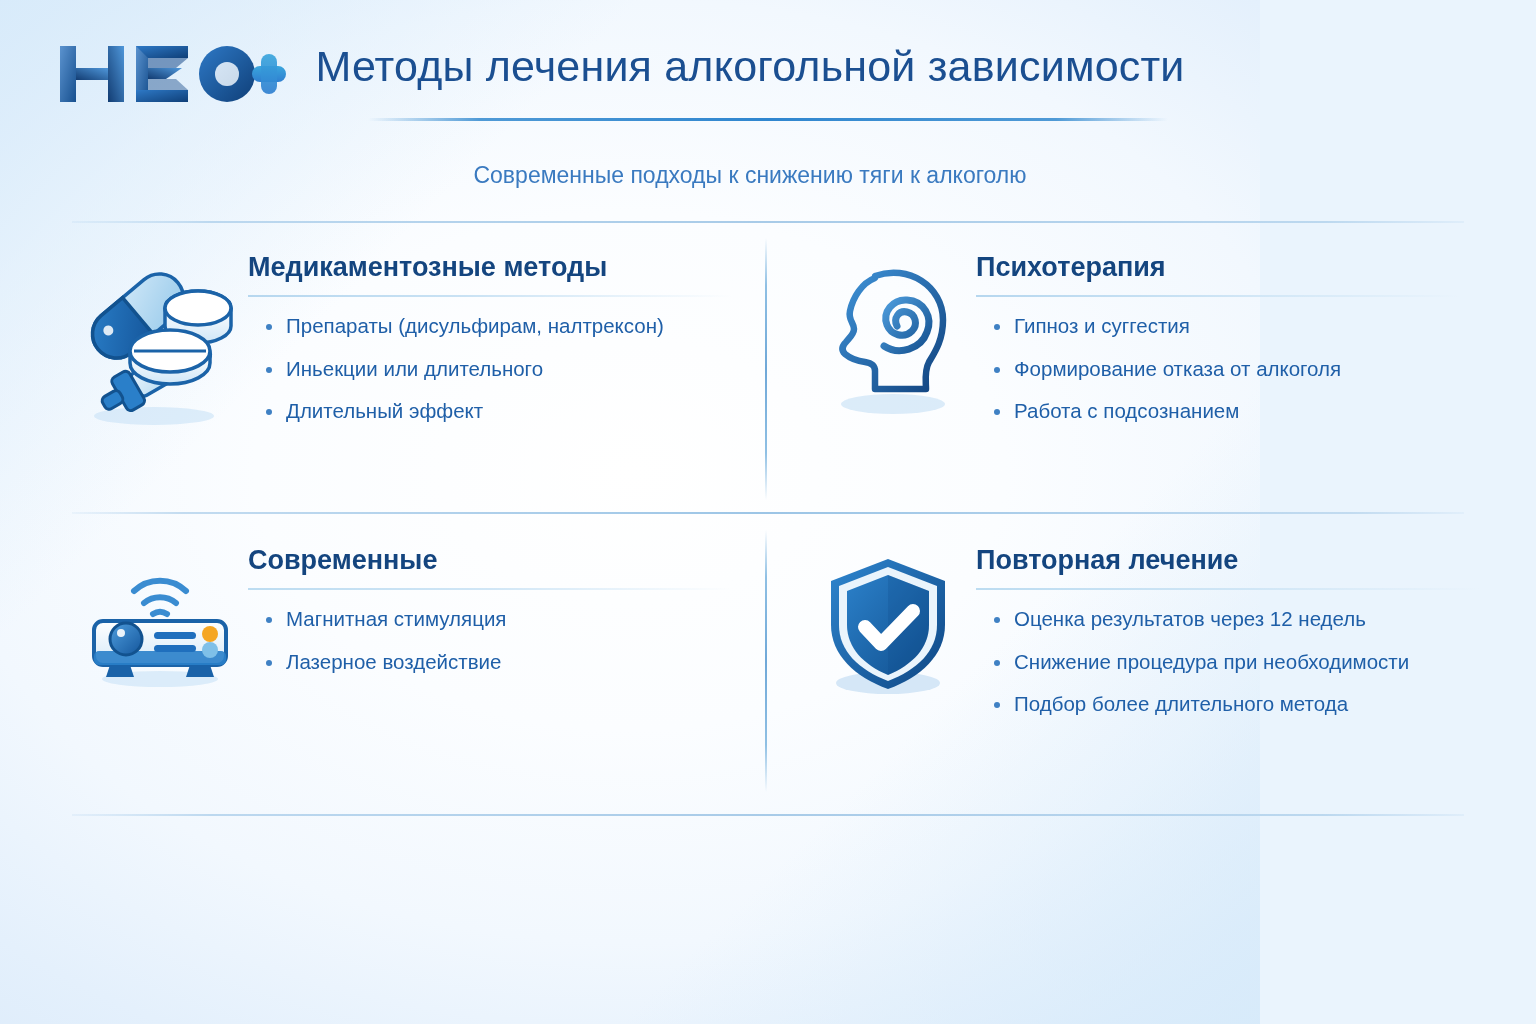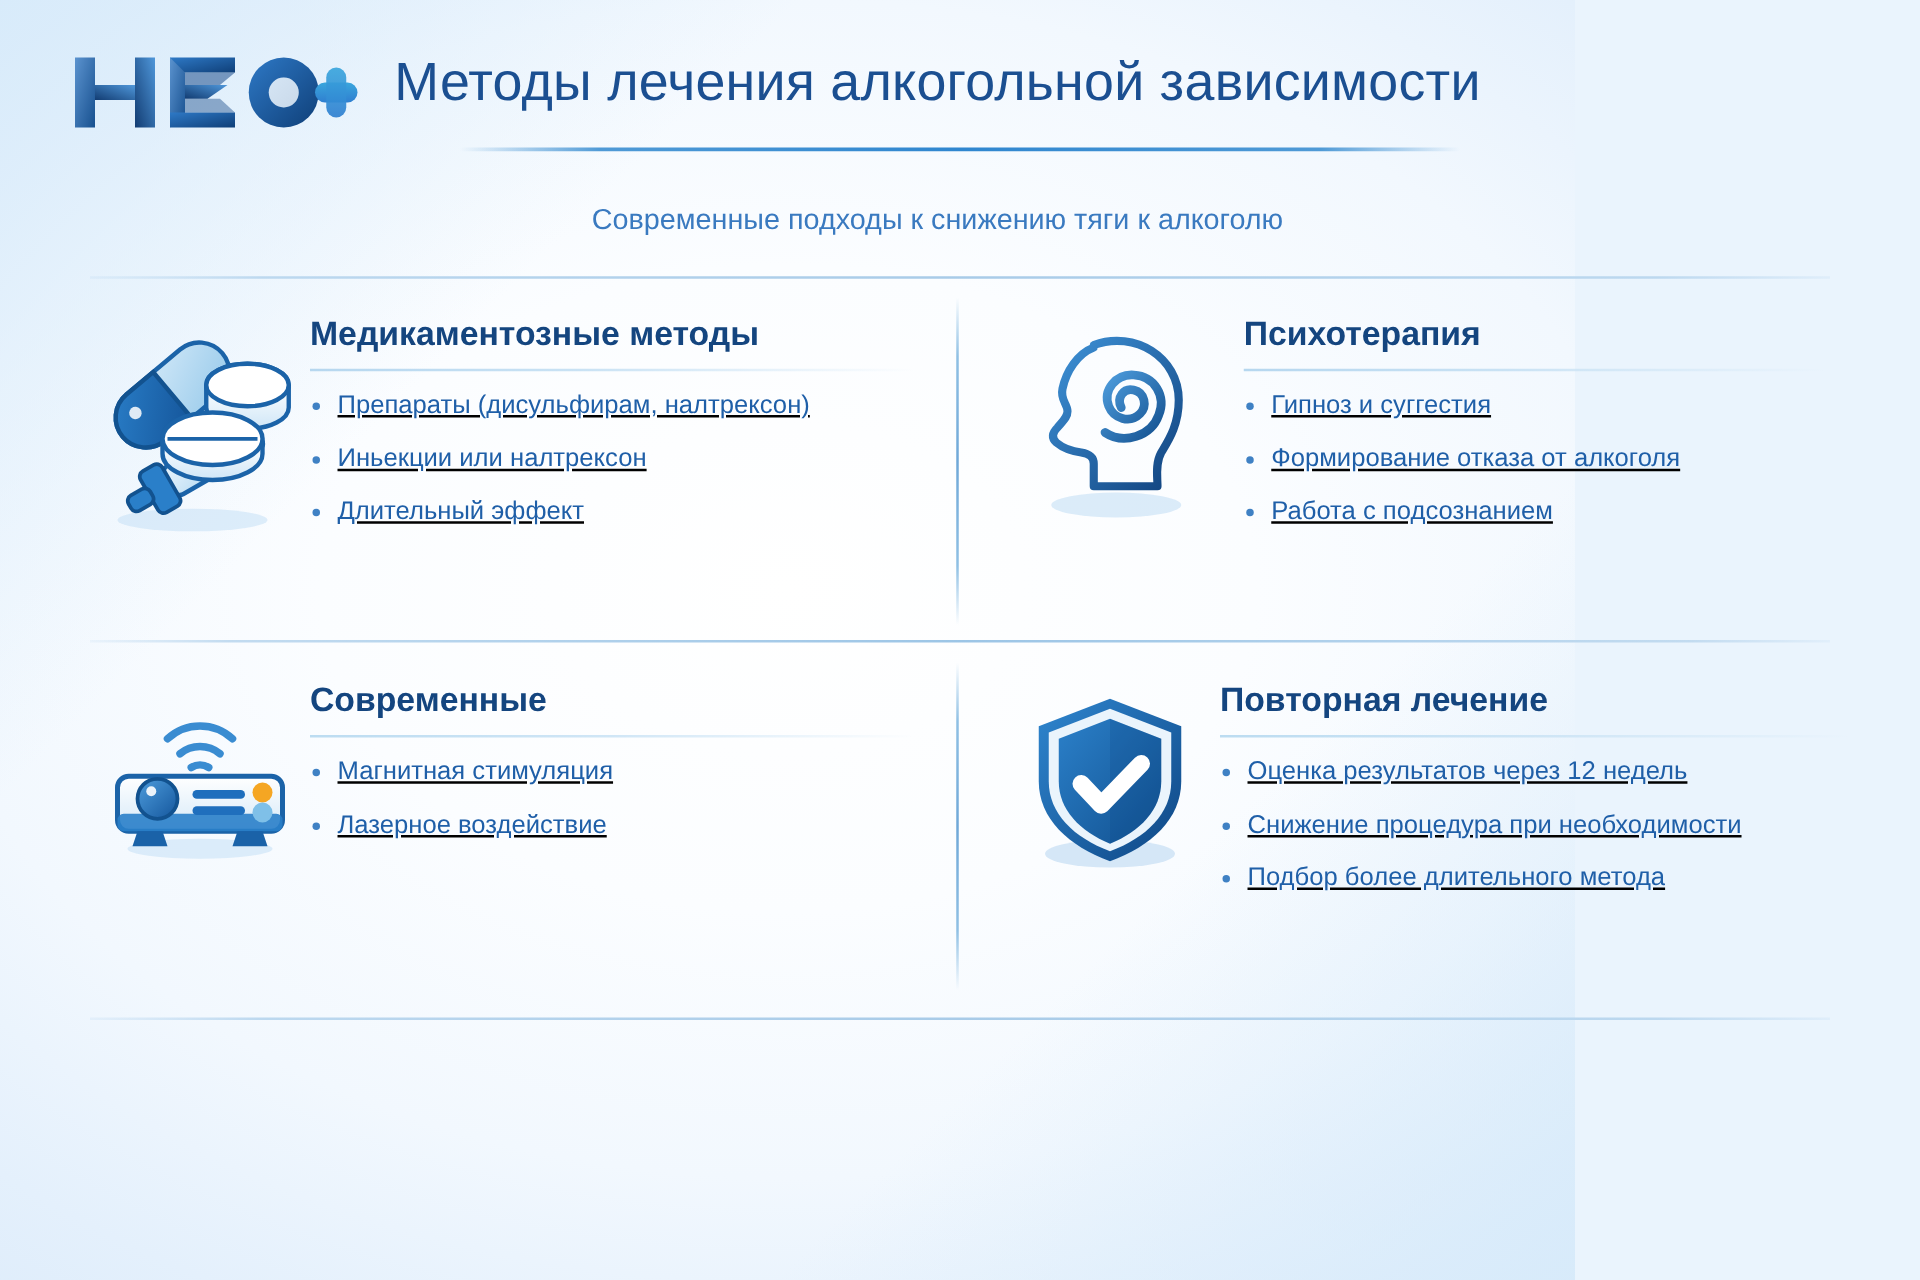--- a/index.html
+++ b/index.html
@@ -62,34 +62,34 @@
   }
   .card .body{flex:1 1 auto;min-width:0;}
   .card-title{
     font-size:27px;font-weight:700;color:#14457f;line-height:1.15;
     margin:0 0 0 0;white-space:nowrap;
   }
   .card-rule{
     height:2px;margin:12px 0 14px 0;
     background:linear-gradient(to right, #b6d7ef 0%, #c9e2f4 45%, rgba(210,232,247,0) 100%);
   }
-  ul.bullets{list-style:none;margin:0;padding:0;text-decoration:underline;}
+  ul.bullets{list-style:none;margin:16px;padding:0;}
   ul.bullets li{
     position:relative;padding-left:22px;
     font-size:20.5px;line-height:1.30;color:#1f5fa8;
     margin-bottom:16px;white-space:nowrap;
   }
   ul.bullets li:last-child{margin-bottom:0;}
   ul.bullets li:before{
     content:"";position:absolute;left:2px;top:11px;
     width:6px;height:6px;border-radius:50%;background:#3f81c4;
   }
 
   #card-med{left:72px;top:252px;width:660px;}
-  #card-psy{left:800px;top:252px;width:660px;gap:19px;}
+  #card-psy{left:800px;top:252px;width:660px;}
   #card-phy{left:72px;top:545px;width:660px;}
   #card-rep{left:800px;top:545px;width:680px;}
 
   #card-phy .card-rule{background:linear-gradient(to right, #bcdcf1 0%, #d0e6f6 50%, rgba(214,234,247,0) 100%);}
   #card-rep .card-rule{background:linear-gradient(to right, #bcdcf1 0%, #d0e6f6 55%, rgba(214,234,247,0) 100%);}
 
   svg{display:block;overflow:visible;}
 </style>
 </head>
 <body>
@@ -207,21 +207,21 @@
           <ellipse cx="94" cy="93" rx="40" ry="21" fill="#ffffff" stroke="#1b63a8" stroke-width="3.5"></ellipse>
           <line x1="58" y1="93" x2="130" y2="93" stroke="#1b63a8" stroke-width="3"></line>
         </g>
       </svg>
     </div>
     <div class="body">
       <h2 class="card-title">Медикаментозные методы</h2>
       <div class="card-rule"></div>
       <ul class="bullets">
         <li>Препараты (дисульфирам, налтрексон)</li>
-        <li>Иньекции или налтрексон</li>
+        <li>Иньекции или длительного</li>
         <li>Длительный эффект</li>
       </ul>
     </div>
   </div>
 
   <div class="card" id="card-psy">
     <div class="icon-wrap">
       <svg width="150" height="168" viewBox="0 0 150 168">
         <defs>
           <linearGradient id="headG" x1="0" y1="0" x2="1" y2="1">

